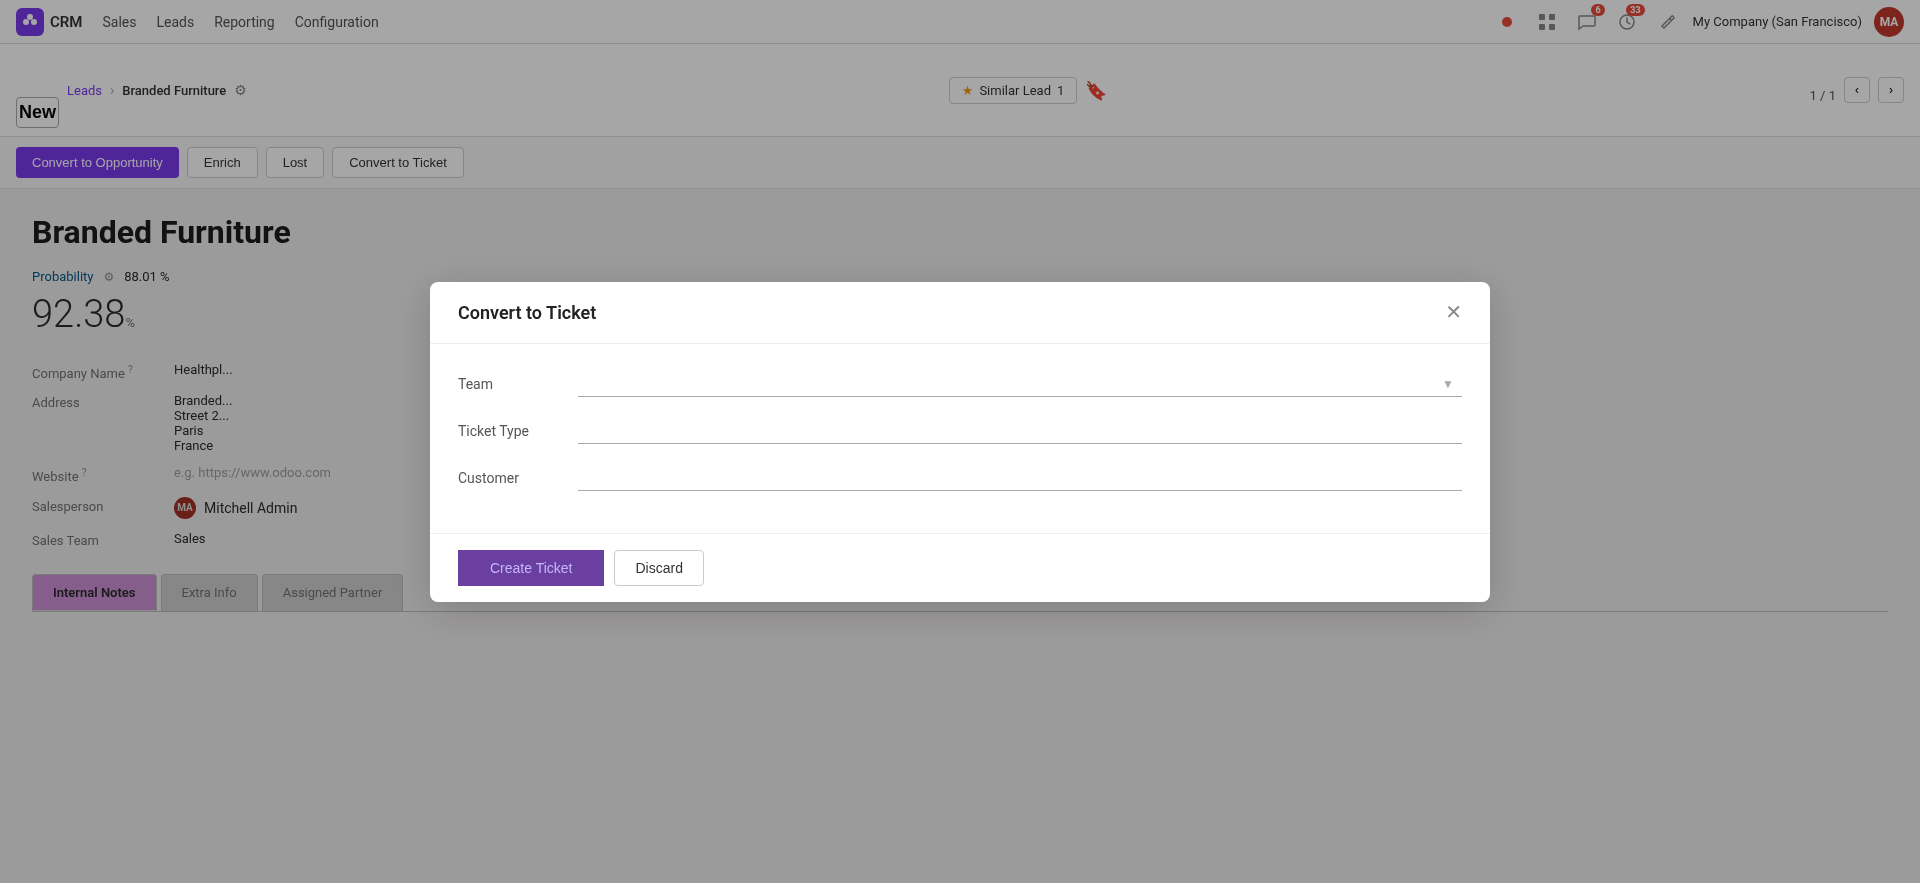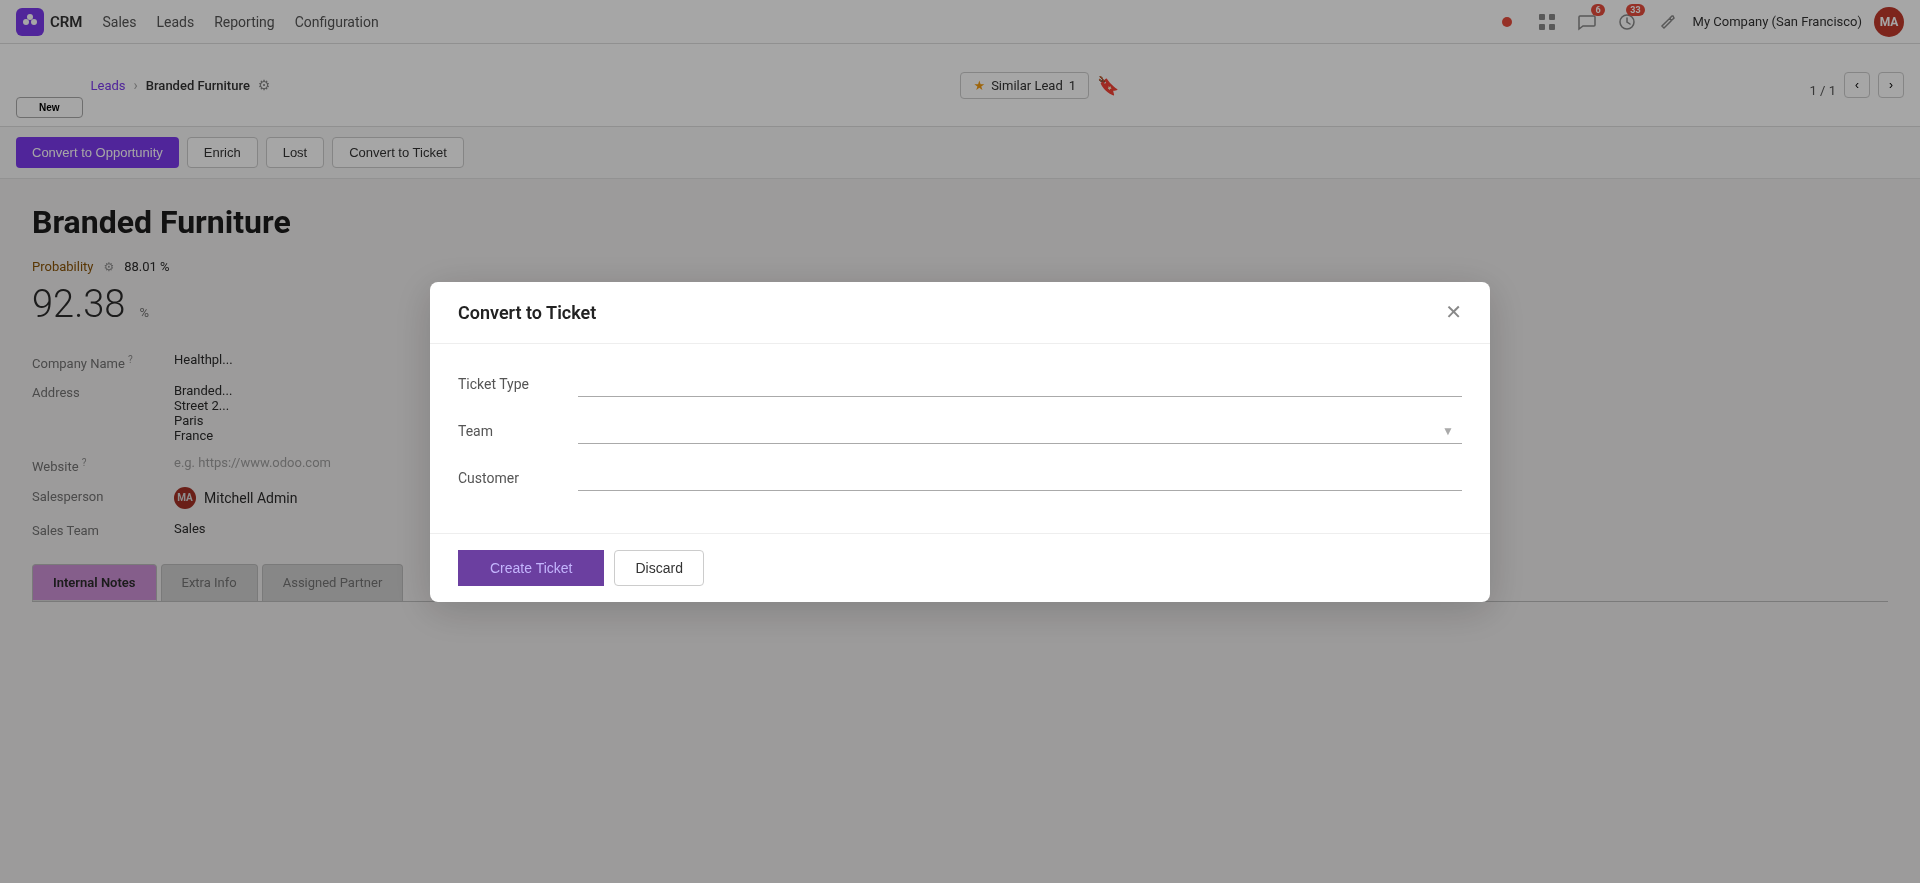--- a/index.html
+++ b/index.html
@@ -69,22 +69,22 @@
       padding: 8px 16px;
       display: flex;
       align-items: center;
       border-bottom: 1px solid #ddd;
       gap: 8px;
     }
     .new-btn {
       background: #fff;
       border: 1px solid #aaa;
       border-radius: 4px;
-      padding: 4px 22px;
-      font-size: 10px;
+      padding: 4px 2px;
+      font-size: 18px;
       font-weight: 600;
       cursor: pointer;
       margin-top: 45px;
     }
     .breadcrumb-text {
       font-size: 13px; color: #888;
     }
     .breadcrumb-current {
       font-size: 13px; color: #333; font-weight: 500;
     }
@@ -168,21 +168,21 @@
       font-size: 13px;
       padding-top: 2px;
     }
     .field-value {
       color: #333;
       font-size: 13px;
     }
     .field-value.placeholder {
       color: #bbb;
     }
-    .prob-label { color: #a16207; font-size: 13px; }
+    .prob-label { color: #0369a1; font-size: 13px; }
     .gear-sm { color: #aaa; font-size: 12px; }
     .prob-value { font-size: 13px; color: #333; }
     .prob-unit { color: #888; font-size: 13px; }
     .prob-number { font-size: 38px; font-weight: 300; color: #333; }
 
     .salesperson-row {
       display: flex; align-items: center; gap: 8px;
     }
     .small-avatar {
       width: 22px; height: 22px; border-radius: 50%;
@@ -406,21 +406,21 @@
 </div>
 
 <div class="main-content blurred">
   <div class="record-title">Branded Furniture</div>
 
   <div style="margin-bottom: 8px; display: flex; align-items: center; gap: 10px;">
     <span class="prob-label">Probability</span>
     <span class="gear-sm">⚙</span>
     <span class="prob-value">88.01 %</span>
   </div>
-  <div style="display: flex; align-items: baseline; gap: 14px; margin-bottom: 20px;">
+  <div style="display: flex; align-items: baseline; gap: 0; margin-bottom: 20px;">
     <span class="prob-number">92.38</span>
     <span class="prob-unit">%</span>
   </div>
 
   <div class="fields-grid">
 
     <div>
       <div class="field-row">
         <span class="field-label">
           <span>Company Name</span>
@@ -492,35 +492,35 @@
 
 <div class="overlay">
   <div class="dialog">
     <div class="dialog-header">
       <span class="dialog-title">Convert to Ticket</span>
       <button class="dialog-close">✕</button>
     </div>
     <div class="dialog-body">
 
       <div class="dialog-field-row">
-        <span class="dialog-field-label">Ticket Type</span>
-        <div class="dialog-field-input-wrapper">
-          <input type="text" value="" style="background: transparent;">
-        </div>
-      </div>
-
-      <div class="dialog-field-row">
         <span class="dialog-field-label">Team</span>
         <div class="dialog-field-input-wrapper">
           <input type="text" value="" style="background: transparent;">
           <span class="dropdown-arrow">▼</span>
         </div>
       </div>
 
       <div class="dialog-field-row">
+        <span class="dialog-field-label">Ticket Type</span>
+        <div class="dialog-field-input-wrapper">
+          <input type="text" value="" style="background: transparent;">
+        </div>
+      </div>
+
+      <div class="dialog-field-row">
         <span class="dialog-field-label">Customer</span>
         <div class="dialog-field-input-wrapper">
           <input type="text" value="" style="background: transparent;">
         </div>
       </div>
 
     </div>
     <div class="dialog-footer">
       <button class="btn-create">Create Ticket</button>
       <button class="btn-discard">Discard</button>

